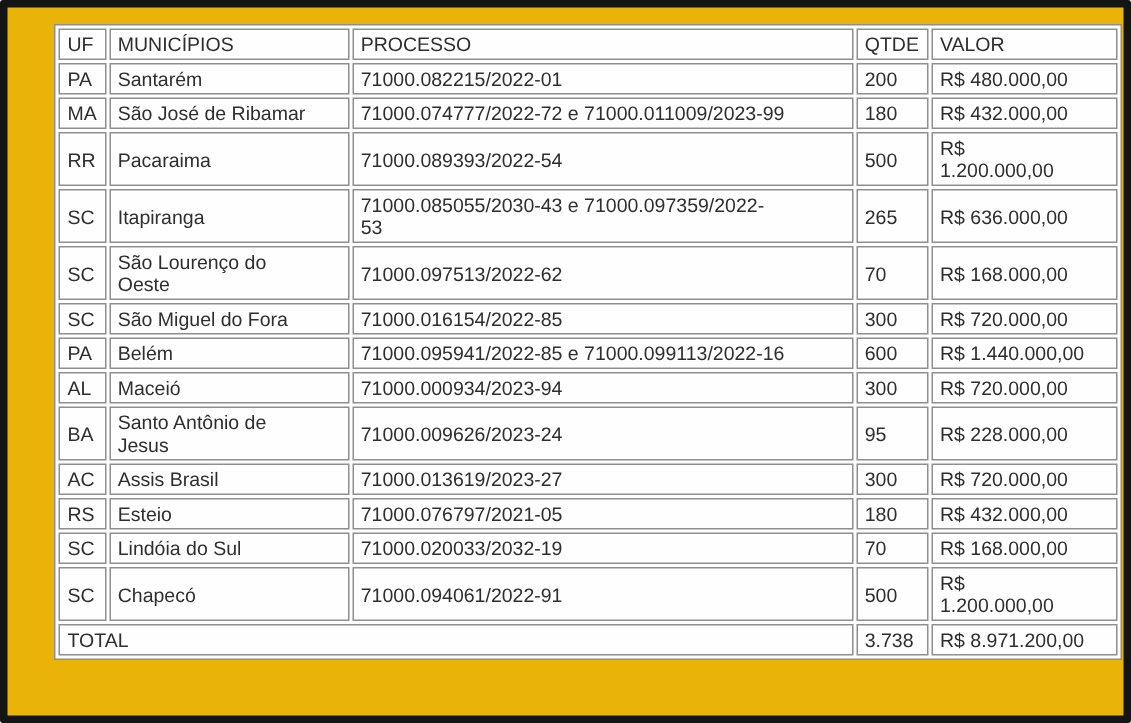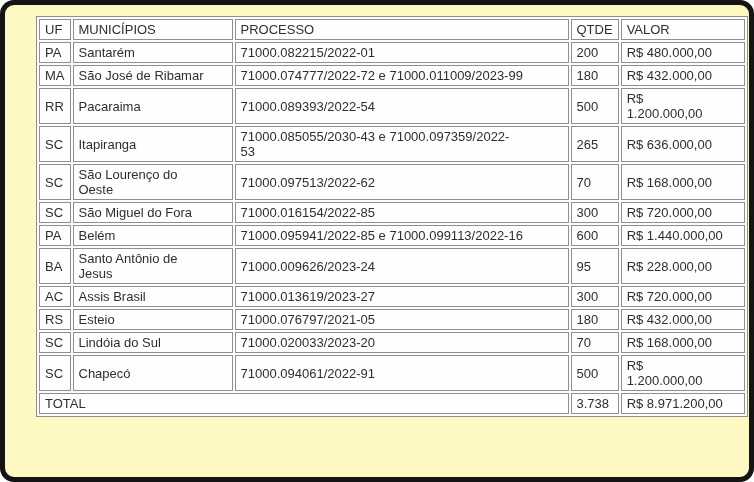--- a/index.html
+++ b/index.html
@@ -7,22 +7,22 @@
     width: 754px;
     height: 482px;
     background: #ffffff;
     font-family: "Liberation Sans", "DejaVu Sans", sans-serif;
   }
   .frame {
     box-sizing: border-box;
     width: 754px;
     height: 482px;
     border: 5px solid #141414;
-    border-radius: 14px;
-    background: #fef9c3;
+    border-radius: 2px;
+    background: #eab308;
     overflow: hidden;
   }
   table.data {
     border-collapse: separate;
     border-spacing: 2px;
     margin: 11px 0 0 31px;
     border: 1px solid #8f8f8f;
     table-layout: fixed;
     background: #fdfdfd;
   }
@@ -114,20 +114,27 @@
         <td>R$ 720.000,00</td>
       </tr>
       <tr>
         <td>PA</td>
         <td>Belém</td>
         <td>71000.095941/2022-85 e 71000.099113/2022-16</td>
         <td>600</td>
         <td>R$ 1.440.000,00</td>
       </tr>
       <tr>
+        <td>AL</td>
+        <td>Maceió</td>
+        <td>71000.000934/2023-94</td>
+        <td>300</td>
+        <td>R$ 720.000,00</td>
+      </tr>
+      <tr>
         <td>BA</td>
         <td>Santo Antônio de
 Jesus</td>
         <td>71000.009626/2023-24</td>
         <td>95</td>
         <td>R$ 228.000,00</td>
       </tr>
       <tr>
         <td>AC</td>
         <td>Assis Brasil</td>
@@ -138,21 +145,21 @@
       <tr>
         <td>RS</td>
         <td>Esteio</td>
         <td>71000.076797/2021-05</td>
         <td>180</td>
         <td>R$ 432.000,00</td>
       </tr>
       <tr>
         <td>SC</td>
         <td>Lindóia do Sul</td>
-        <td>71000.020033/2023-20</td>
+        <td>71000.020033/2032-19</td>
         <td>70</td>
         <td>R$ 168.000,00</td>
       </tr>
       <tr>
         <td>SC</td>
         <td>Chapecó</td>
         <td>71000.094061/2022-91</td>
         <td>500</td>
         <td>R$
 1.200.000,00</td>

